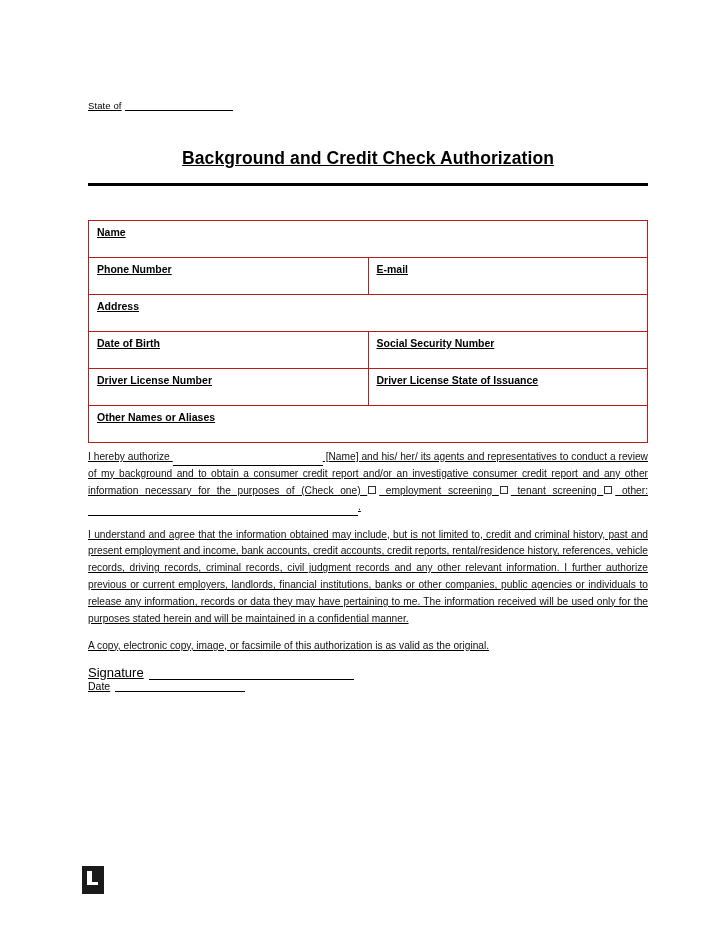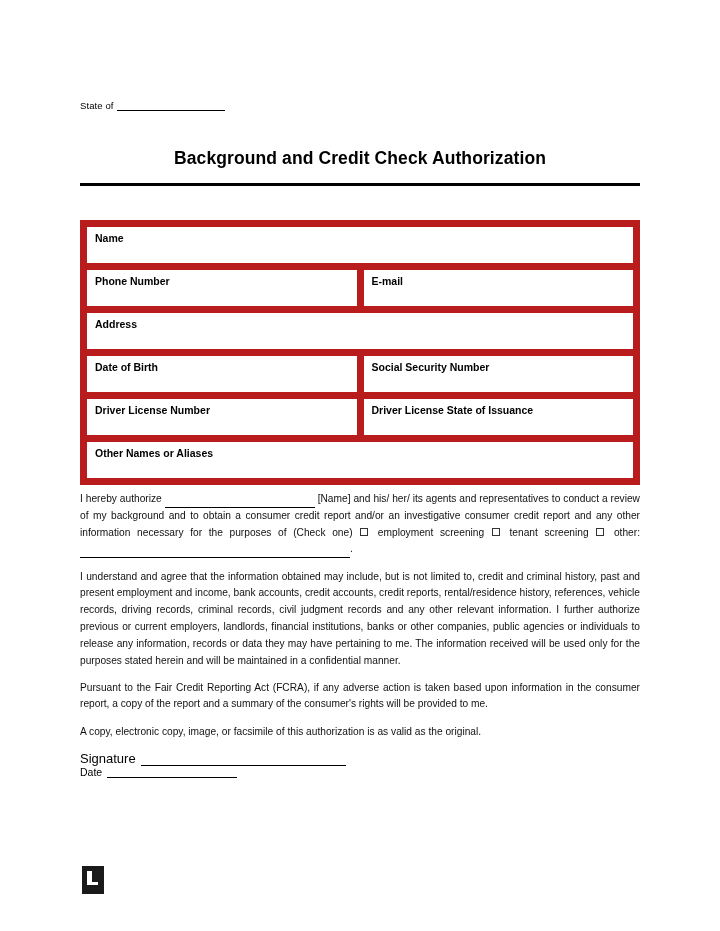--- a/index.html
+++ b/index.html
@@ -17,23 +17,24 @@
   }
   .page {
     width: 720px;
     height: 931px;
     box-sizing: border-box;
     padding: 0;
     position: relative;
   }
   .content {
     position: absolute;
-    left: 80px;
+    left: 88px;
     top: 0;
     width: 560px;
+    text-decoration: underline;
   }
 
   
   .state-line {
     margin-top: 100px;
     font-size: 9.5px;
     color: #000;
     letter-spacing: 0.1px;
   }
   .state-line .blank {
@@ -60,21 +61,21 @@
   }
 
   
   table.info-table {
     margin-top: 34px;
     width: 100%;
     border-collapse: collapse;
     table-layout: fixed;
   }
   table.info-table td {
-    border: 7px solid #b91c1c;
+    border: 1px solid #b91c1c;
     height: 30px;
     padding: 6px 0 0 8px;
     font-size: 10.5px;
     font-weight: bold;
     vertical-align: top;
     line-height: 1.1;
   }
 
   
   .para {
@@ -189,21 +190,20 @@
         <tr>
           <td colspan="2">Other Names or Aliases</td>
         </tr>
       </tbody>
     </table>
 
     <p class="para first"><span>I hereby authorize </span><span class="fill fill-a"></span><span> [Name] and his/ her/ its agents and representatives to conduct a review of my background and to obtain a consumer credit report and/or an investigative consumer credit report and any other information necessary for the purposes of (Check one) </span><span class="cbox"></span><span> employment screening </span><span class="cbox"></span><span> tenant screening </span><span class="cbox"></span><span> other: </span><span class="fill fill-b"></span><span>.</span></p>
 
     <p class="para">I understand and agree that the information obtained may include, but is not limited to, credit and criminal history, past and present employment and income, bank accounts, credit accounts, credit reports, rental/residence history, references, vehicle records, driving records, criminal records, civil judgment records and any other relevant information. I further authorize previous or current employers, landlords, financial institutions, banks or other companies, public agencies or individuals to release any information, records or data they may have pertaining to me. The information received will be used only for the purposes stated herein and will be maintained in a confidential manner.</p>
 
-    <p class="para">Pursuant to the Fair Credit Reporting Act (FCRA), if any adverse action is taken based upon information in the consumer report, a copy of the report and a summary of the consumer's rights will be provided to me.</p>
 
     <p class="para">A copy, electronic copy, image, or facsimile of this authorization is as valid as the original.</p>
 
     <div class="sig-row">
       <span>Signature</span><span class="sig-line"></span>
     </div>
 
     <div class="date-row">
       <span>Date</span><span class="date-line"></span>
     </div>

